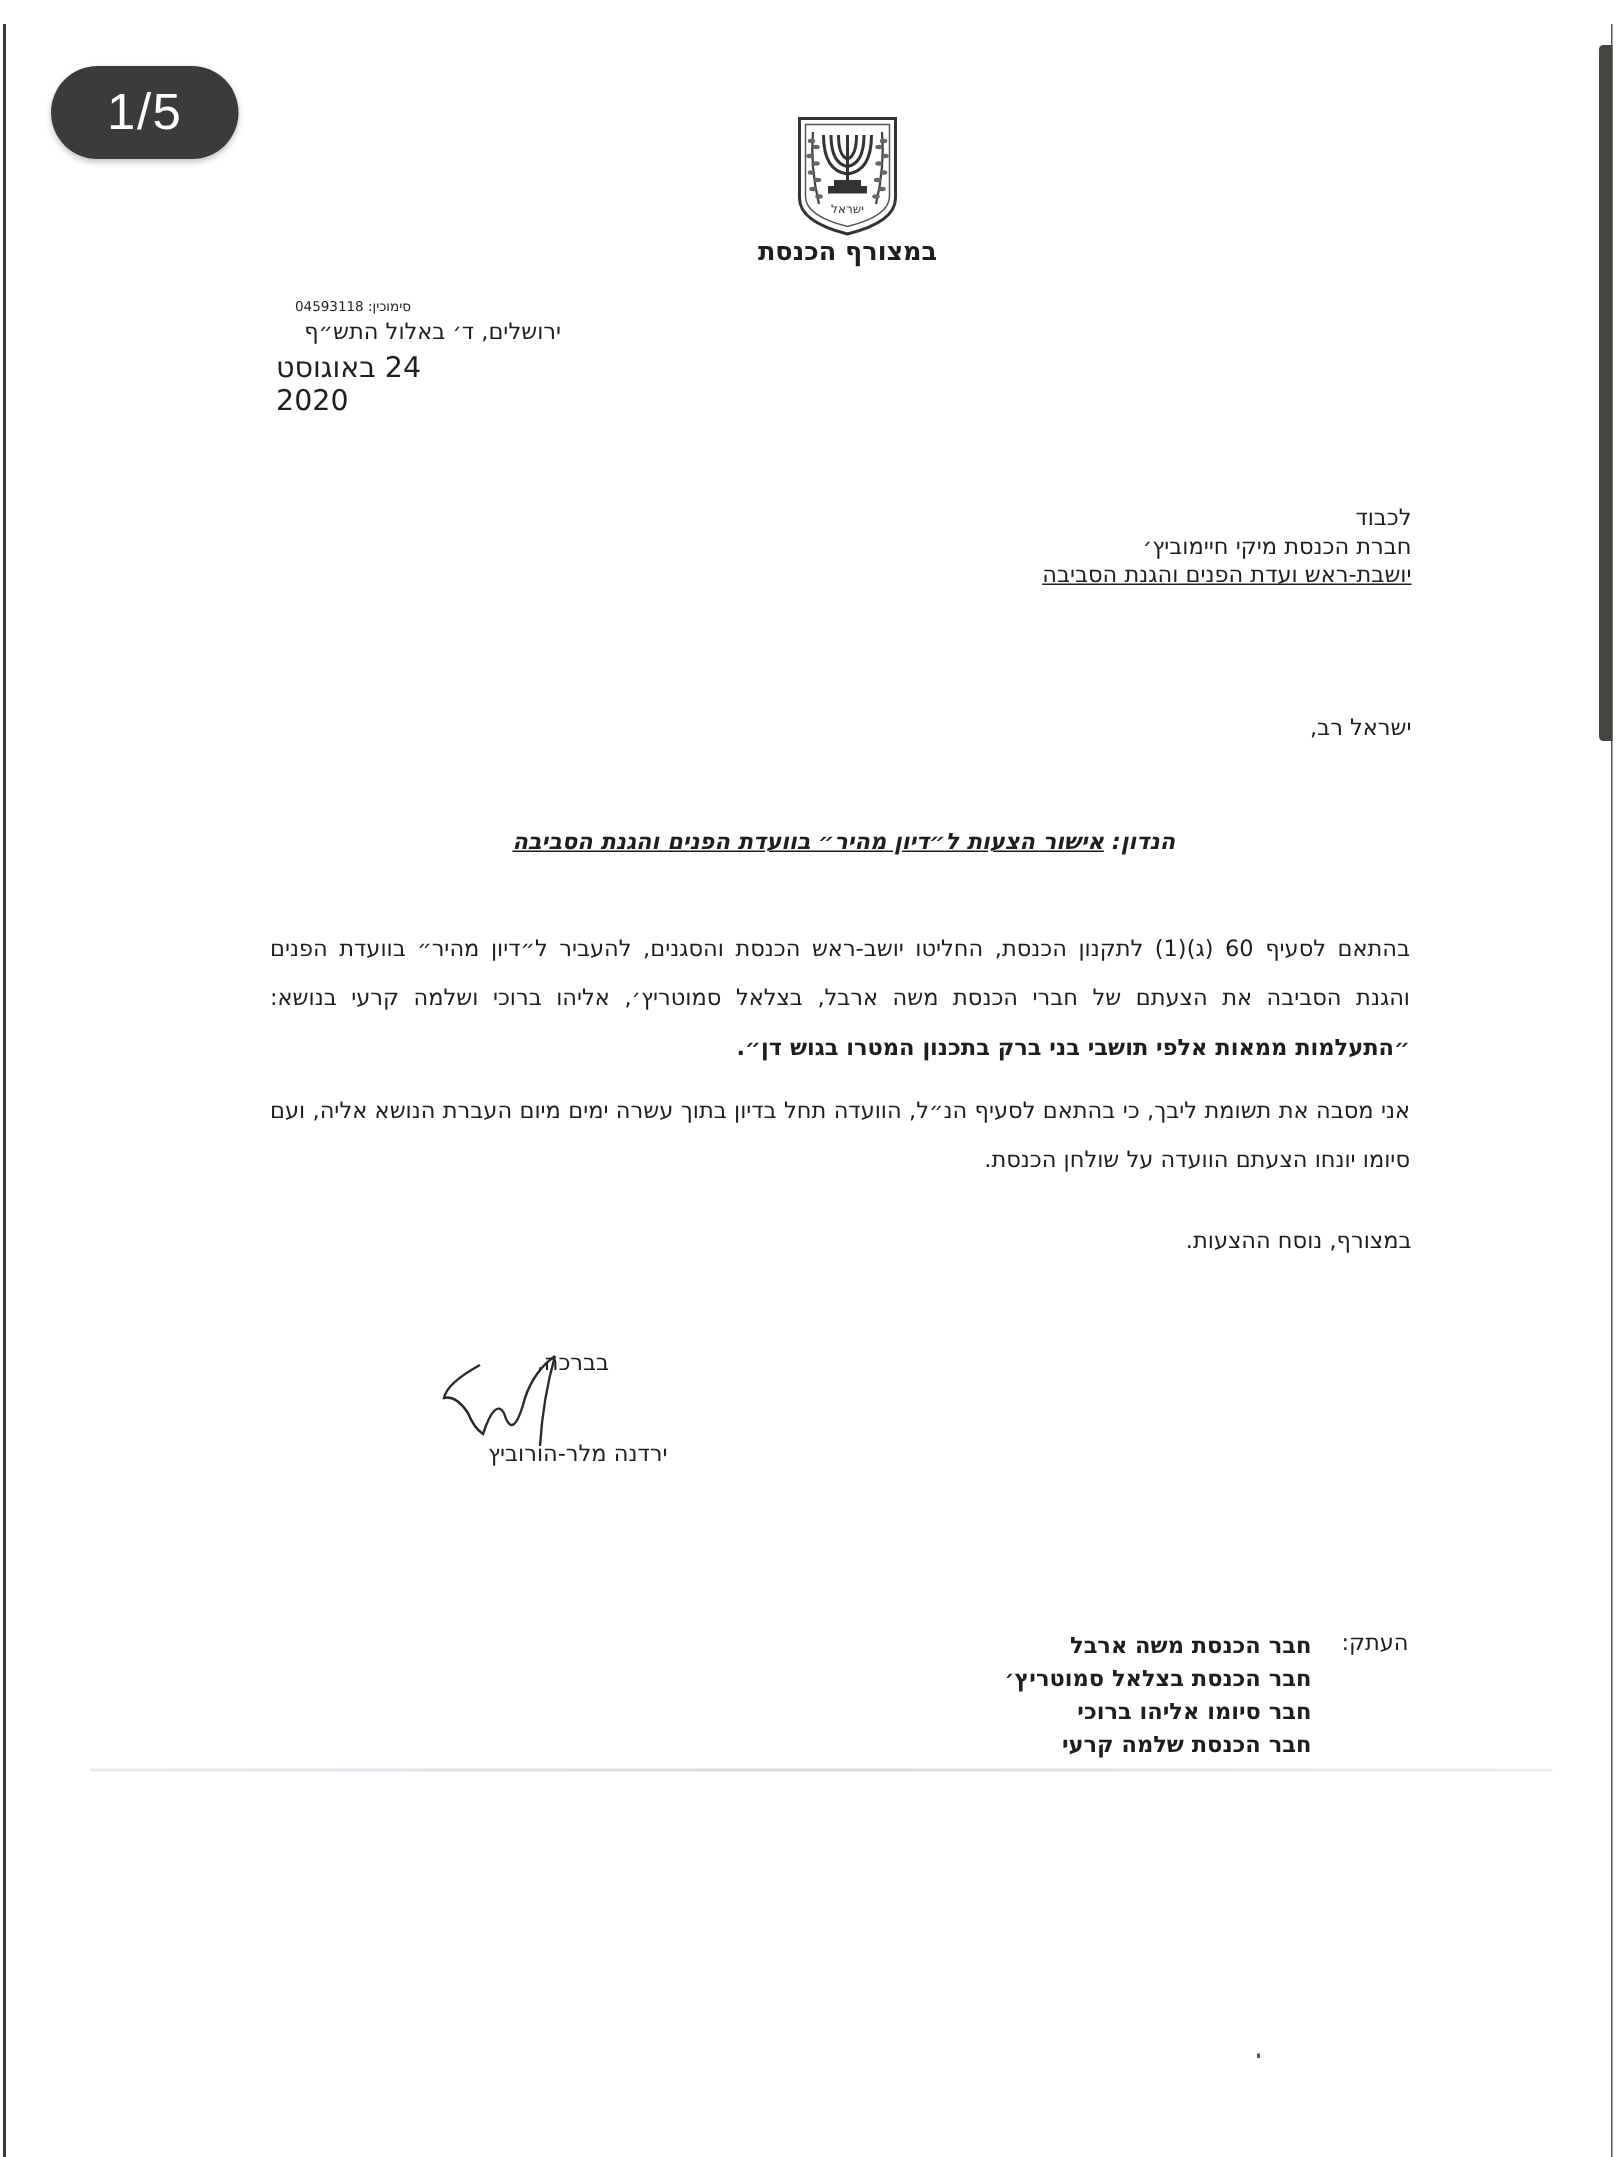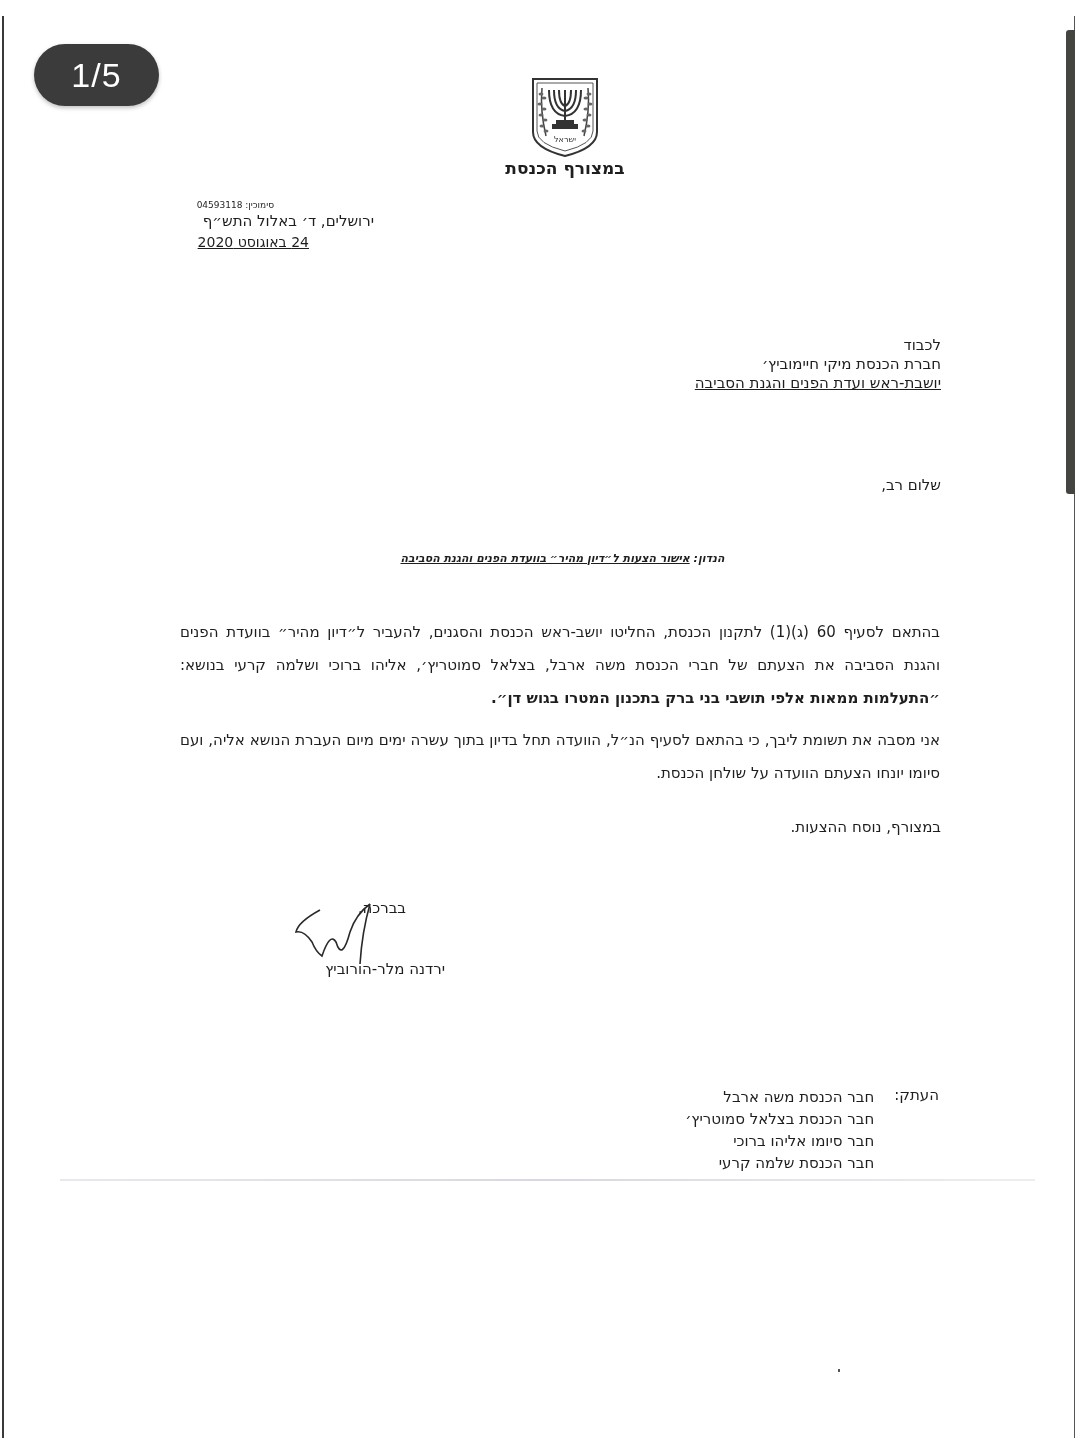--- a/index.html
+++ b/index.html
@@ -17,36 +17,36 @@
     background:#3b3b3b; border-radius:31px; color:#fff;
     display:flex; align-items:center; justify-content:center;
     font-family:"Liberation Sans", sans-serif; font-size:34px; letter-spacing:1px;
     box-shadow:0 2px 4px rgba(0,0,0,0.25);
   }
   .rtl { direction:rtl; unicode-bidi:plaintext; }
   .emblem { position:absolute; left:530px; top:60px; width:70px; height:82px; }
   .org-name { position:absolute; left:470px; top:142px; width:190px; text-align:center; font-size:17px; font-weight:bold; }
   .ref { position:absolute; left:184px; top:184px; font-size:9px; direction:rtl; text-align:right; width:90px; }
   .date-heb { position:absolute; left:184px; top:196px; width:190px; font-size:15px; text-align:right; direction:rtl; }
-  .date-greg { position:absolute; left:184px; top:218px; width:125px; font-size:14px; text-align:right; direction:rtl;text-decoration:underline; }
+  .date-greg { position:absolute; left:184px; top:218px; width:125px; font-size:19px; text-align:left; direction:rtl; }
   .addressee { position:absolute; right:138px; top:320px; font-size:15px; text-align:right; direction:rtl; line-height:19px; }
   .addressee .u { text-decoration:underline; }
   .greeting { position:absolute; right:138px; top:460px; font-size:15px; direction:rtl; }
-  .subject { position:absolute; left:320px; top:536px; width:485px; text-align:center; font-size:11px; font-style:italic; font-weight:bold; direction:rtl; }
+  .subject { position:absolute; left:320px; top:536px; width:485px; text-align:center; font-size:15px; font-style:italic; font-weight:bold; direction:rtl; }
   .subject .u { text-decoration:underline; }
   .para { position:absolute; left:180px; width:760px; font-size:15px; text-align:justify; text-align-last:right; direction:rtl; line-height:33px; }
   .p1 { top:600px; }
   .p2 { top:708px; }
   .p1 b { font-weight:bold; }
   .attach { position:absolute; right:138px; top:802px; font-size:15px; direction:rtl; }
   .closing { position:absolute; left:340px; top:883px; width:66px; font-size:15px; text-align:right; direction:rtl; }
   .signature { position:absolute; left:290px; top:886px; width:130px; height:62px; }
   .signer { position:absolute; left:300px; top:944px; width:145px; font-size:15px; text-align:right; direction:rtl; }
   .cc { position:absolute; right:140px; top:1070px; font-size:15px; direction:rtl; display:flex; gap:20px; }
-  .cc-list { line-height:22px; }
+  .cc-list { line-height:22px;font-weight:bold; }
   .scan-line { position:absolute; left:60px; top:1163px; width:975px; height:2px; background:linear-gradient(to right, #e8e8ee, #d8d8e4, #eeeeee); }
   .speck { position:absolute; width:2px; height:3px; background:#555; }
 </style>
 </head>
 <body>
 
 <div class="viewer">
   <div class="page-edge-left"></div>
   <div class="page-edge-right"></div>
   <div class="scroll-thumb"></div>
@@ -98,21 +98,21 @@
   <div class="ref">סימוכין: 04593118</div>
   <div class="date-heb">ירושלים, ד׳ באלול התש״ף</div>
   <div class="date-greg">24 באוגוסט 2020</div>
 
   <div class="addressee">
     <div>לכבוד</div>
     <div>חברת הכנסת מיקי חיימוביץ׳</div>
     <div class="u">יושבת-ראש ועדת הפנים והגנת הסביבה</div>
   </div>
 
-  <div class="greeting">שלום רב,</div>
+  <div class="greeting">ישראל רב,</div>
 
   <div class="subject">
     <span>הנדון:</span>
     <span class="u">אישור הצעות ל״דיון מהיר״ בוועדת הפנים והגנת הסביבה</span>
   </div>
 
   <div class="para p1">
     <span>בהתאם לסעיף 60 (ג)(1) לתקנון הכנסת, החליטו יושב-ראש הכנסת והסגנים, להעביר ל״דיון מהיר״ בוועדת הפנים והגנת הסביבה את הצעתם של חברי הכנסת משה ארבל, בצלאל סמוטריץ׳, אליהו ברוכי ושלמה קרעי בנושא: </span><b>״התעלמות ממאות אלפי תושבי בני ברק בתכנון המטרו בגוש דן״.</b>
   </div>
 

